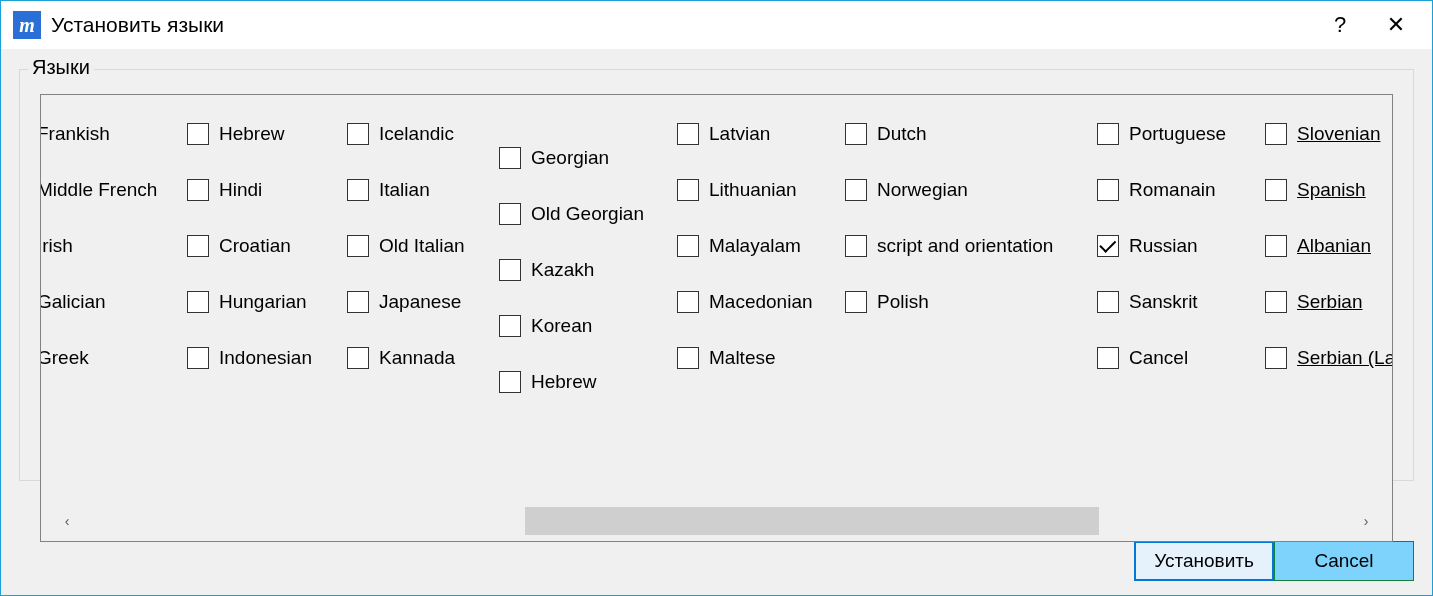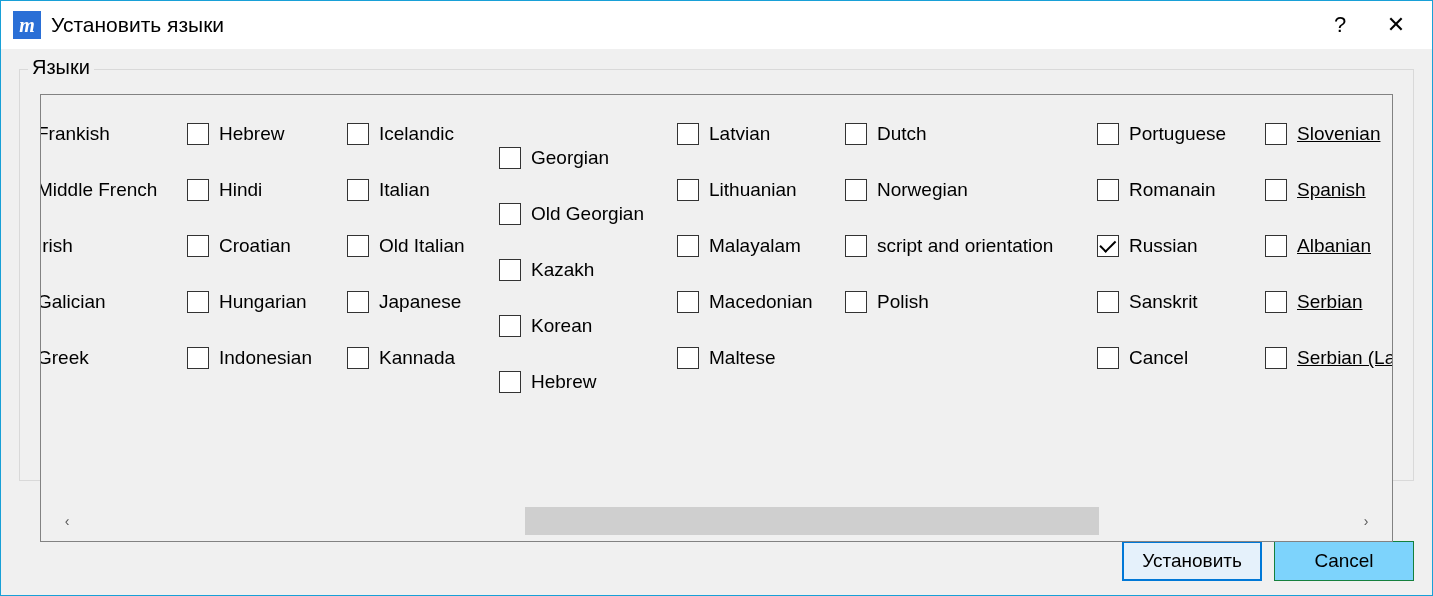--- a/index.html
+++ b/index.html
@@ -117,21 +117,21 @@
     display: flex; align-items: center; justify-content: center;
     color: #555; font-size: 14px;
   }
   .hs-track { flex: 1 1 auto; height: 28px; position: relative; background: #f0f0f0; }
   .hs-thumb {
     position: absolute; top: 0; height: 28px;
     left: 35%; width: 45%;
     background: #cfcfcf;
   }
   .button-row {
-    display: flex; justify-content: flex-end; gap: 12px;
+    display: flex; justify-content: flex-end; gap: 0;
     padding: 18px 18px 14px 0;
     text-align: right;
   }
   .btn {
     min-width: 140px; height: 40px;
     padding: 0 18px;
     background: #7dd3fc;
     border: 1px solid #15803d;
     font-size: 19px;
     display: flex; align-items: center; justify-content: center;

